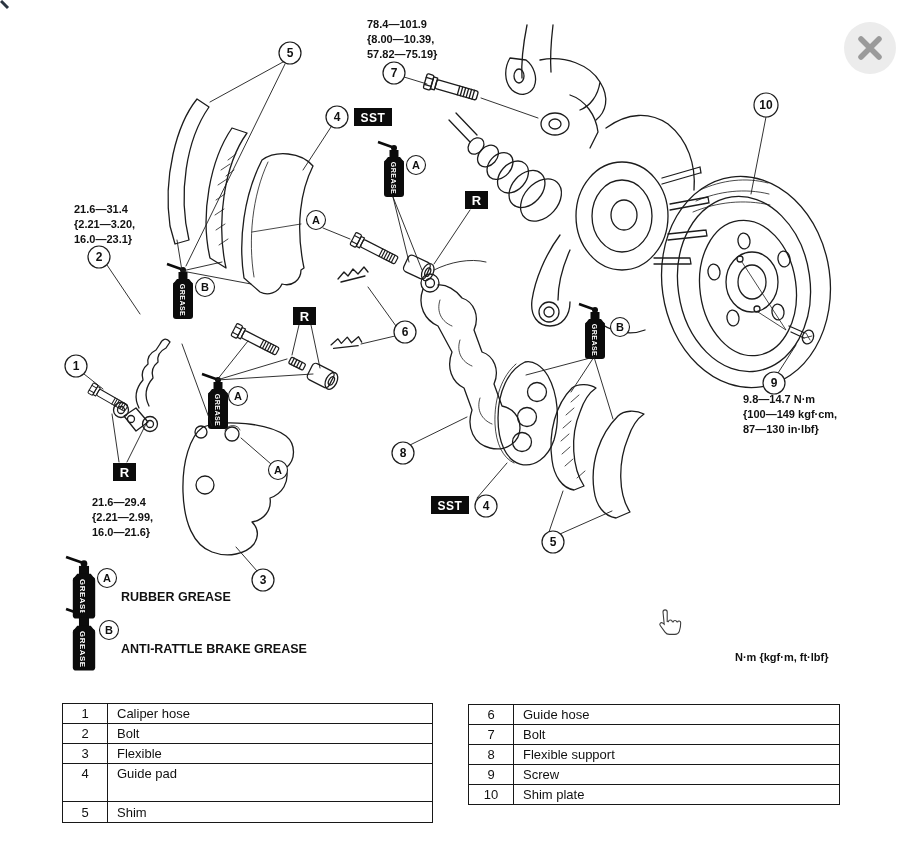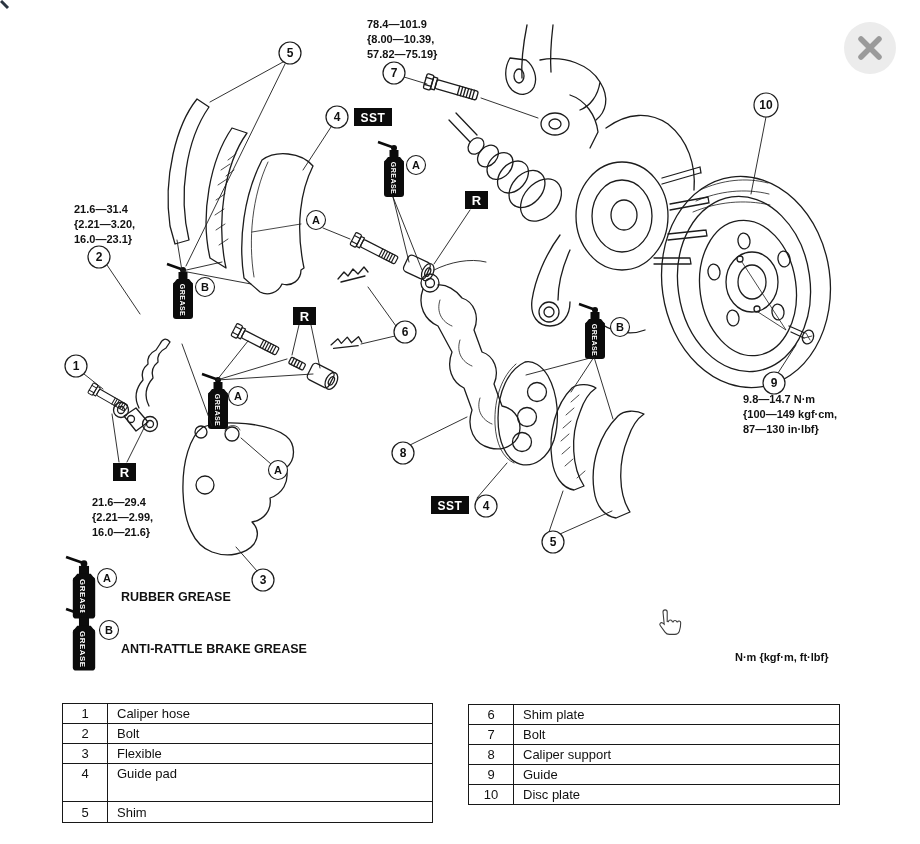--- a/index.html
+++ b/index.html
@@ -412,34 +412,34 @@
           <td class="num">5</td>
           <td>Shim</td>
         </tr>
   </tbody>
 </table>
 
 <table class="parts-table tbl-right">
   <tbody>
     <tr>
           <td class="num">6</td>
-          <td>Shim plate</td>
+          <td>Guide hose</td>
         </tr>
     <tr>
           <td class="num">7</td>
           <td>Bolt</td>
         </tr>
     <tr>
           <td class="num">8</td>
-          <td>Caliper support</td>
+          <td>Flexible support</td>
         </tr>
     <tr>
           <td class="num">9</td>
-          <td>Guide</td>
+          <td>Screw</td>
         </tr>
     <tr>
           <td class="num">10</td>
-          <td>Disc plate</td>
+          <td>Shim plate</td>
         </tr>
   </tbody>
 </table>
 
 </div>
 
 </body></html>

